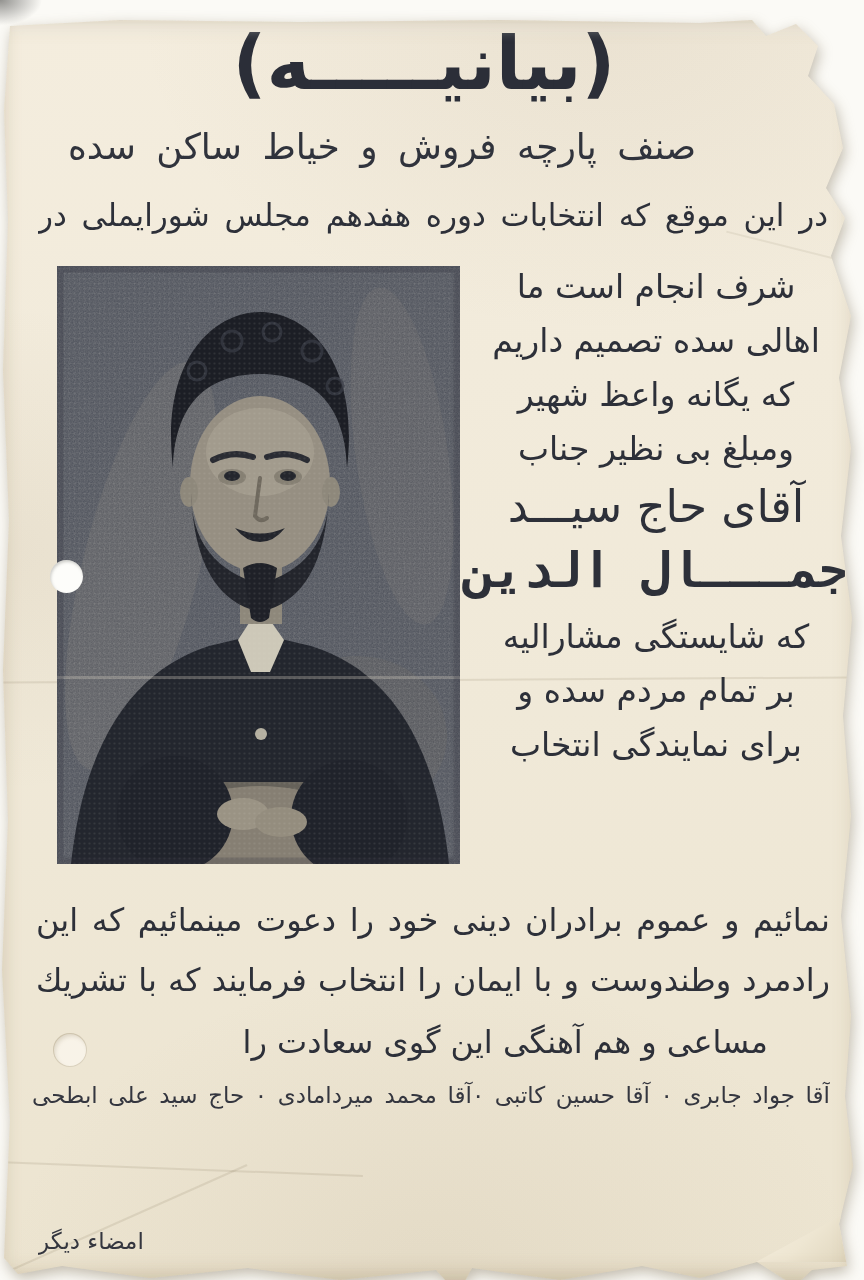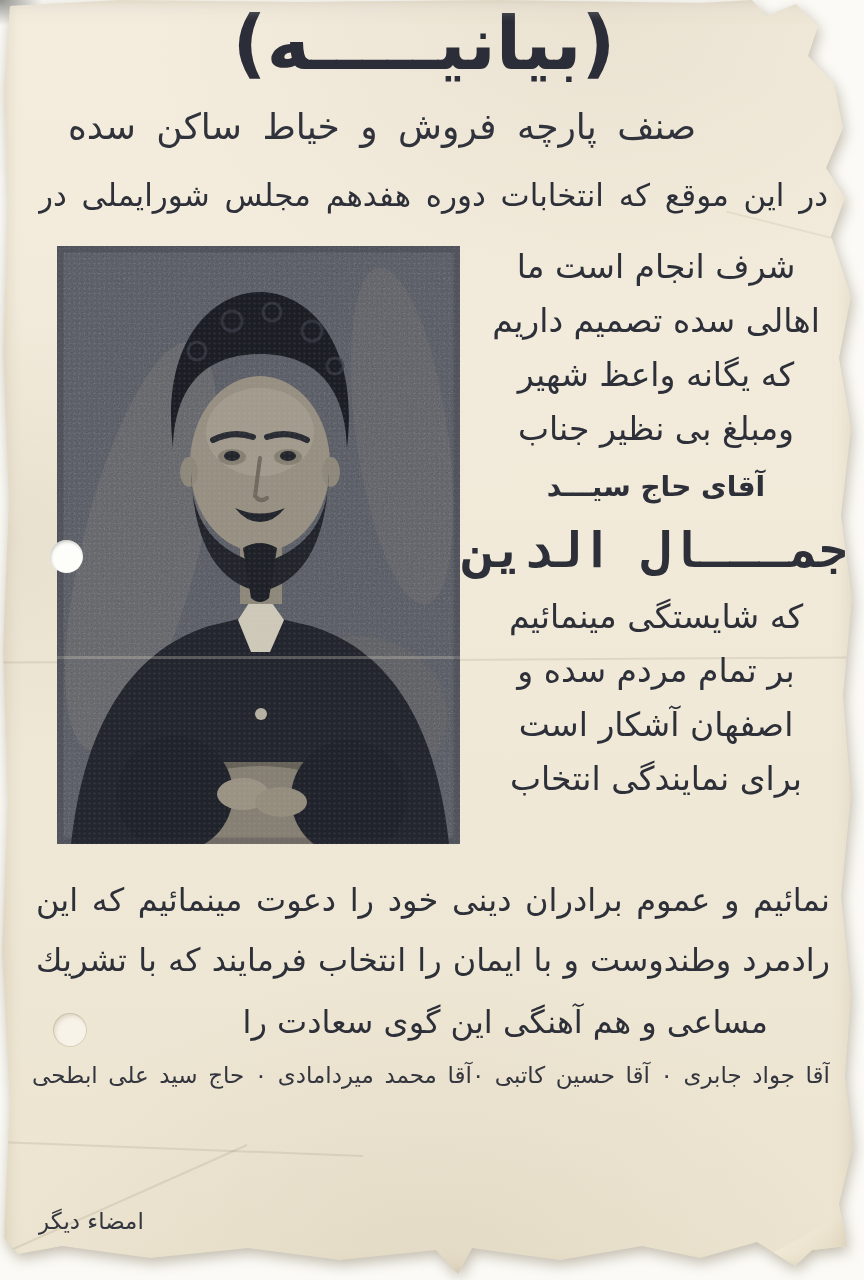--- a/index.html
+++ b/index.html
@@ -9,20 +9,21 @@
     font-family:"DejaVu Sans",sans-serif;
   }
   
   .scan-shadow{
     position:absolute;left:0;top:0;width:60px;height:40px;
     background:radial-gradient(60px 36px at 0 0, rgba(60,60,58,.55), rgba(60,60,58,0) 70%);
   }
   .paper-wrap{
     position:absolute;inset:0;
     filter:drop-shadow(2px 5px 7px rgba(125,110,85,.45));
+    margin-top:20px;
   }
   .paper{
     position:absolute;inset:0;
     background:
       radial-gradient(120% 55% at 70% 0%, rgba(150,130,100,.10), transparent 45%),
       radial-gradient(70% 35% at 0% 42%, rgba(150,130,100,.09), transparent 55%),
       radial-gradient(90% 45% at 50% 100%, rgba(150,130,100,.10), transparent 55%),
       linear-gradient(#f4edde, #f0e9d8 55%, #ece4d0);
     clip-path:polygon(
       10px 6px,120px 0px,300px 2px,500px 0px,700px 3px,752px 0px,
@@ -76,21 +77,21 @@
     background:#4a4e57;overflow:hidden;
   }
   .photo svg{display:block;width:100%;height:100%;}
 
   .col{
     position:absolute;top:240px;right:12px;width:392px;
     display:flex;flex-direction:column;align-items:center;
     text-align:center;color:#2d3039;
   }
   .col .ln{font-size:33px;line-height:54px;white-space:nowrap;}
-  .col .nm1{font-size:28px;line-height:62px;font-weight:700;white-space:nowrap;}
+  .col .nm1{font-size:45px;line-height:62px;font-weight:400;white-space:nowrap;}
   .col .nm2{font-size:49px;line-height:72px;font-weight:700;white-space:nowrap;font-family:Liberation Mono, monospace;}
   .col .nm3{font-size:43px;line-height:66px;font-weight:600;white-space:nowrap;}
 
   .body-line{position:absolute;right:34px;left:36px;font-size:32px;
     text-align:justify;text-align-last:justify;line-height:1.5;
     max-height:58px;overflow:hidden;color:#2d3039;}
   .bl1{top:876px;}
   .bl2{top:936px;}
   .bl3{top:998px;right:96px;left:auto;width:590px;text-align:right;text-align-last:right;}
 
@@ -186,23 +187,22 @@
       </svg>
     </figure>
 
     <div class="col">
       <div class="ln">شرف انجام است ما</div>
       <div class="ln">اهالی سده تصمیم داریم</div>
       <div class="ln">که یگانه واعظ شهیر</div>
       <div class="ln">ومبلغ بی نظیر جناب</div>
       <div class="nm1">آقای حاج سیـــد</div>
       <div class="nm2">جمـــال الدین</div>
-      <div class="ln">که شایستگی مینمائیم</div>
+      <div class="ln">که شایستگی مشارالیه</div>
       <div class="ln">بر تمام مردم سده و</div>
-      <div class="ln">اصفهان آشکار است</div>
       <div class="ln">برای نمایندگی انتخاب</div>
     </div>
 
     <div class="body-line bl1">نمائیم و عموم برادران دینی خود را دعوت مینمائیم که این</div>
     <div class="body-line bl2">رادمرد وطندوست و با ایمان را انتخاب فرمایند که با تشریك</div>
     <div class="body-line bl3">مساعی و هم آهنگی این گوی سعادت را بربائیم</div>
 
     <div class="sig sg1">آقا جواد جابری ۰ آقا حسین کاتبی ۰آقا محمد میردامادی ۰ حاج سید علی ابطحی</div>
     <div class="sig sg3">امضاء دیگر</div>
 

